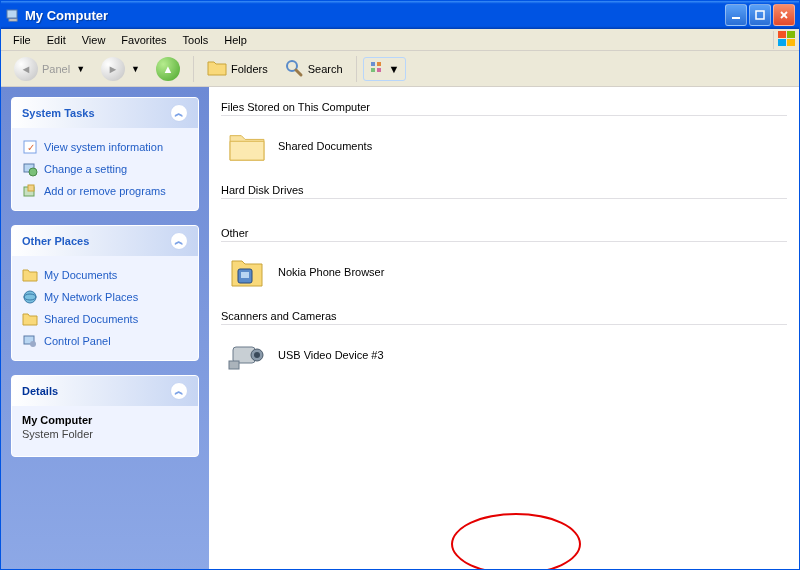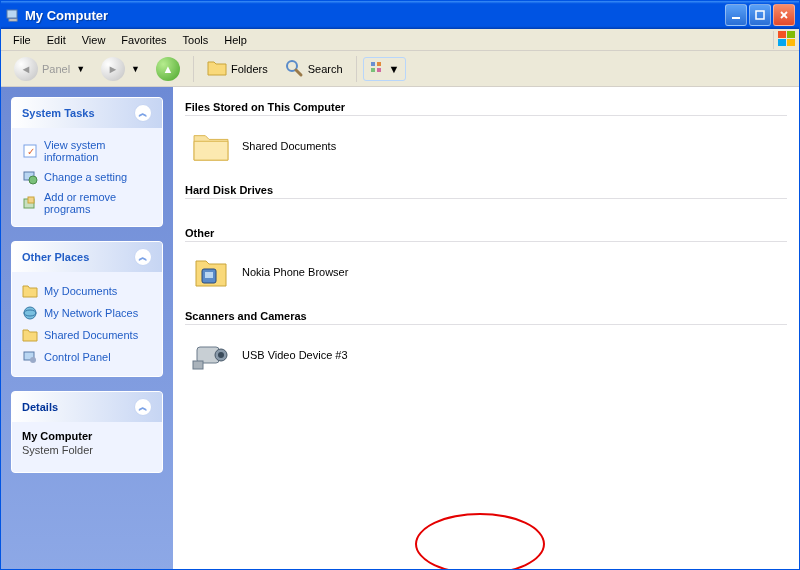--- a/index.html
+++ b/index.html
@@ -16,33 +16,33 @@
   .menubar .flag { margin-left: auto; width: 22px; height: 18px; border-left: 1px solid #d4d0c8; padding-left: 4px; }
   .toolbar { height: 36px; background: #ece9d8; border-bottom: 1px solid #d4d0c8; display: flex; align-items: center; padding: 0 6px; gap: 2px; }
   .tbtn { display: flex; align-items: center; gap: 4px; padding: 4px 6px; border: 1px solid transparent; border-radius: 3px; cursor: default; color: #999; }
   .tbtn.enabled { color: #000; }
   .tbtn .circ { width: 24px; height: 24px; border-radius: 50%; background: radial-gradient(circle at 30% 30%, #fff, #c0c0c0); display: flex; align-items: center; justify-content: center; }
   .tbtn .circ.green { background: radial-gradient(circle at 30% 30%, #b6ec8e, #4aa52b); color: #fff; }
   .tbtn .arrow { font-size: 9px; color: #000; padding-left: 2px; }
   .sep { width: 1px; height: 26px; background: #d4d0c8; margin: 0 4px; }
   .views { border: 1px solid #b8d6fb; border-radius: 3px; padding: 3px 6px; display: flex; align-items: center; gap: 3px; }
   .body { display: flex; height: calc(570px - 28px - 22px - 36px); }
-  .sidebar { width: 172px; background: linear-gradient(to bottom, #6d8ad5 0%, #8da8e6 100%); padding: 10px; }
+  .sidebar { width: 208px; background: linear-gradient(to bottom, #6d8ad5 0%, #8da8e6 100%); padding: 10px; }
   .panel { background: #eff3ff; border-radius: 4px; margin-bottom: 14px; overflow: hidden; border: 1px solid #fff; }
   .panel-head { background: linear-gradient(to right, #fff, #c6d5f3); padding: 6px 10px; display: flex; align-items: center; justify-content: space-between; color: #215dc6; font-weight: bold; font-size: 11px; }
   .panel-head.dark { color: #003399; text-align: right; }
   .panel-head .chev { width: 18px; height: 18px; border-radius: 50%; background: #fff; border: 1px solid #c6d5f3; display: flex; align-items: center; justify-content: center; color: #7aa1e6; font-size: 9px; }
   .panel-body { padding: 8px 10px; }
   .panel-link { display: flex; align-items: center; gap: 6px; padding: 3px 0; color: #215dc6; cursor: pointer; }
   .panel-link .pic { width: 16px; height: 16px; display: inline-flex; align-items: center; justify-content: center; }
   .details-body { padding: 8px 10px 16px; }
   .details-body .dtitle { font-weight: bold; color: #000; margin-bottom: 2px; font-size: 11px;}
   .details-body .dsub { color: #444; font-size: 11px; }
   .content { flex: 1; background: #fff; padding: 8px 12px; overflow: auto; position: relative; }
-  .section-head { font-weight: bold; font-size: 11px; border-bottom: 1px solid #e0dfe3; padding-bottom: 2px; margin-bottom: 10px; margin-top: 6px; }
+  .section-head { font-weight: normal; font-size: 11px; border-bottom: 1px solid #e0dfe3; padding-bottom: 2px; margin-bottom: 10px; margin-top: 6px; }
   .items-row { display: flex; gap: 40px; margin-bottom: 18px; padding-left: 6px; flex-wrap: wrap; }
   .item { display: flex; align-items: center; gap: 8px; width: 200px; cursor: default; }
   .item .bigicon { width: 40px; height: 40px; display: flex; align-items: center; justify-content: center; }
   .item .label { font-size: 11px; border: 1px dotted transparent; padding: 1px 2px; }
   .item.selected .label { border-color: #888; }
   
   .folder-svg { width: 38px; height: 32px; }
   .drive-svg { width: 40px; height: 30px; }
   .annotation { position: absolute; pointer-events: none; }
   .ellipse { position: absolute; border: 2px solid #e40000; border-radius: 50%; }

